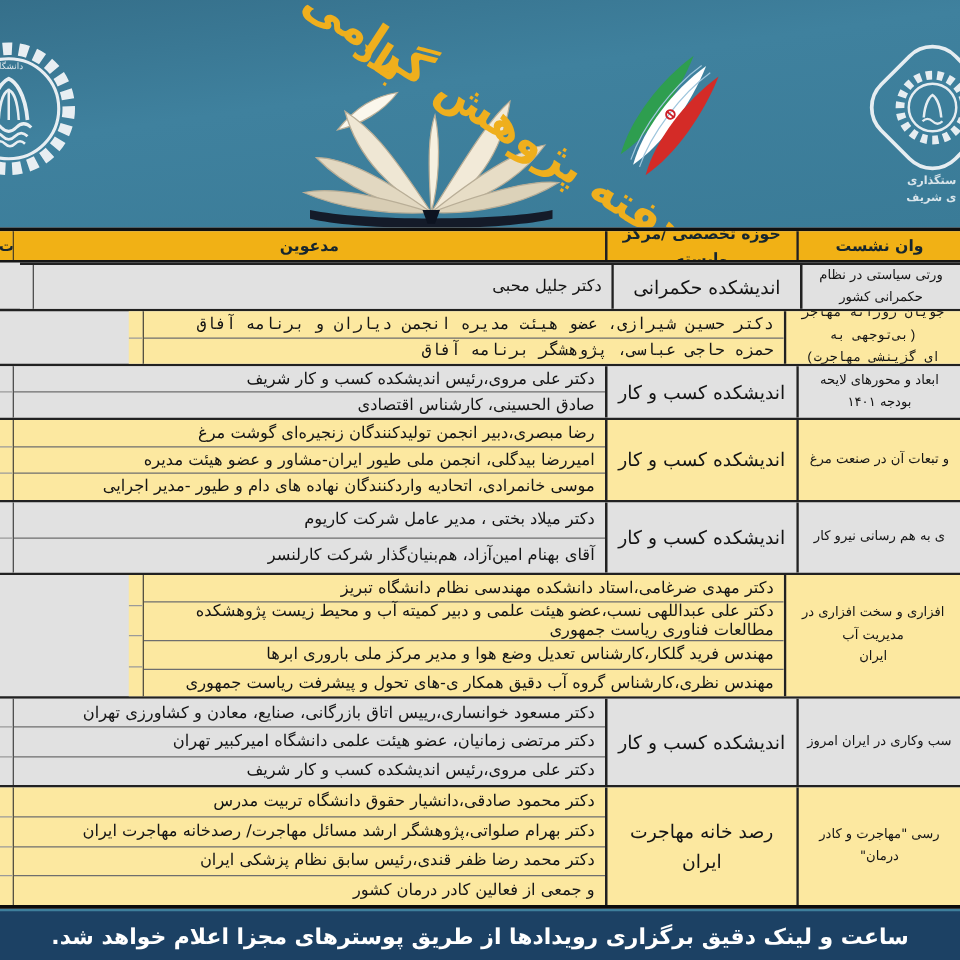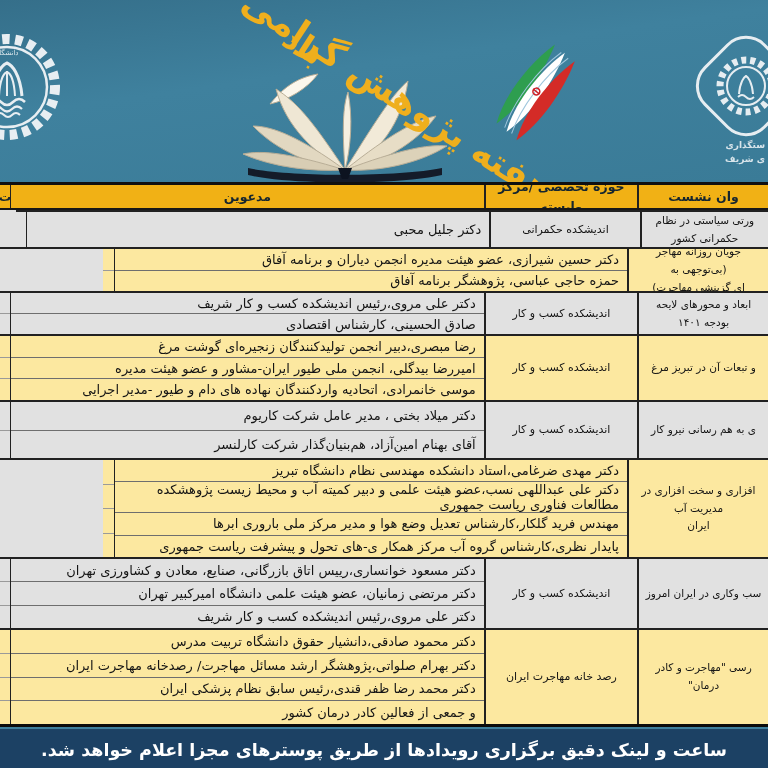--- a/index.html
+++ b/index.html
@@ -22,21 +22,21 @@
   .table{position:absolute;left:0;top:182px;width:768px;height:542px;background:#e1e1e1;
          border-bottom:3px solid #0b0b0b;box-sizing:content-box;direction:rtl;}
   .hdr{display:flex;height:28px;border-top:3px solid #101010;border-bottom:2px solid #171717;box-sizing:border-box;}
   .hdr .cell{background:#f1b115;color:#16262f;font-weight:bold;font-size:12.5px;
          display:flex;align-items:center;justify-content:center;}
   .grp{display:flex;border-top:2px solid #212121;box-sizing:border-box;}
   .cell{box-sizing:border-box;overflow:hidden;}
   .c-title{width:141px;border-left:2px solid #212121;display:flex;align-items:center;justify-content:center;
          text-align:center;font-size:10.5px;color:#141414;white-space:pre-line;line-height:1.7;padding:0 4px;}
   .c-field{width:165px;border-left:2px solid #212121;display:flex;align-items:center;justify-content:center;
-         text-align:center;font-size:11px;color:#141414;padding:0 6px;line-height:1.6;}
+         text-align:center;font-size:15px;color:#141414;padding:0 6px;line-height:1.6;}
   .c-inv{width:513px;border-left:1px solid #212121;display:flex;flex-direction:column;}
   .c-inv .sub{flex:1;display:flex;align-items:center;padding:0 8px;font-size:13px;color:#141414;}
   .c-inv .sub + .sub{border-top:1px solid #6e6e6e;}
   .c-strip{width:11px;display:flex;flex-direction:column;}
   .c-strip .ssub{flex:1;}
   .c-strip .ssub + .ssub{border-top:1px solid #9a9a9a;}
   .tone-gray .cell{background:#e1e1e1;}
   .tone-yellow .cell{background:#fce8a0;}
   
   .footer{position:absolute;left:0;top:729px;width:768px;height:41px;background:#1c4164;
@@ -113,21 +113,21 @@
   <div class="grp tone-gray" style="height: 37px; margin-left: 16px;">
         <div class="cell c-title">ورتی سیاستی در نظام حکمرانی کشور</div>
         <div class="cell c-field">اندیشکده حکمرانی</div>
         <div class="cell c-inv">
           <div class="sub">دکتر جلیل محبی</div>
         </div>
         <div class="cell c-strip">
           <div class="ssub"></div>
         </div>
       </div>
-      <div class="grp tone-yellow" style="height: 44px;">
+      <div class="grp tone-yellow" style="height: 44px; font-family: Liberation Mono, monospace;">
         <div class="cell c-title">جویان روزانه مهاجر (بی‌توجهی به
 ای گزینشی مهاجرت)</div>
         <div class="cell c-inv">
           <div class="sub">دکتر حسین شیرازی، عضو هیئت مدیره انجمن دیاران و برنامه آفاق</div>
           <div class="sub">حمزه حاجی عباسی، پژوهشگر برنامه آفاق</div>
         </div>
         <div class="cell c-strip">
           <div class="ssub"></div>
           <div class="ssub"></div>
         </div>
@@ -138,21 +138,21 @@
         <div class="cell c-inv">
           <div class="sub">دکتر علی مروی،رئیس اندیشکده کسب و کار شریف</div>
           <div class="sub">صادق الحسینی، کارشناس اقتصادی</div>
         </div>
         <div class="cell c-strip">
           <div class="ssub"></div>
           <div class="ssub"></div>
         </div>
       </div>
       <div class="grp tone-yellow" style="height: 66px;">
-        <div class="cell c-title">و تبعات آن در تبریز مرغ</div>
+        <div class="cell c-title">و تبعات آن در صنعت مرغ</div>
         <div class="cell c-field">اندیشکده کسب و کار</div>
         <div class="cell c-inv">
           <div class="sub">رضا مبصری،دبیر انجمن تولیدکنندگان زنجیره‌ای گوشت مرغ</div>
           <div class="sub">امیررضا بیدگلی، انجمن ملی طیور ایران-مشاور و عضو هیئت مدیره</div>
           <div class="sub">موسی خانمرادی، اتحادیه واردکنندگان نهاده های دام و طیور -مدیر اجرایی</div>
         </div>
         <div class="cell c-strip">
           <div class="ssub"></div>
           <div class="ssub"></div>
           <div class="ssub"></div>
@@ -170,21 +170,21 @@
           <div class="ssub"></div>
         </div>
       </div>
       <div class="grp tone-yellow" style="height: 99px;">
         <div class="cell c-title">افزاری و سخت افزاری در مدیریت آب
 ایران</div>
         <div class="cell c-inv">
           <div class="sub">دکتر مهدی ضرغامی،استاد دانشکده مهندسی نظام دانشگاه تبریز</div>
           <div class="sub">دکتر علی عبداللهی نسب،عضو هیئت علمی و دبیر کمیته آب و محیط زیست پژوهشکده مطالعات فناوری ریاست جمهوری</div>
           <div class="sub">مهندس فرید گلکار،کارشناس تعدیل وضع هوا و مدیر مرکز ملی باروری ابرها</div>
-          <div class="sub">پایدار نظری،کارشناس گروه آب مرکز همکار ی-های تحول و پیشرفت ریاست جمهوری</div>
+          <div class="sub">مهندس نظری،کارشناس گروه آب دقیق همکار ی-های تحول و پیشرفت ریاست جمهوری</div>
         </div>
         <div class="cell c-strip">
           <div class="ssub"></div>
           <div class="ssub"></div>
           <div class="ssub"></div>
           <div class="ssub"></div>
         </div>
       </div>
       <div class="grp tone-gray" style="height: 71px;">
         <div class="cell c-title">سب وکاری در ایران امروز</div>

